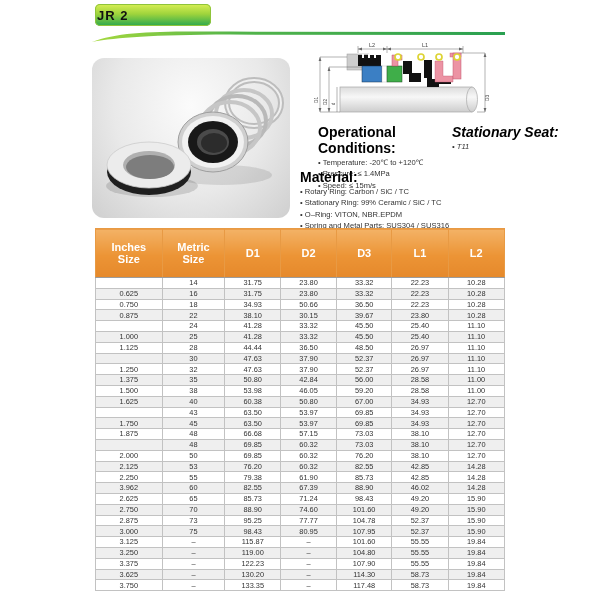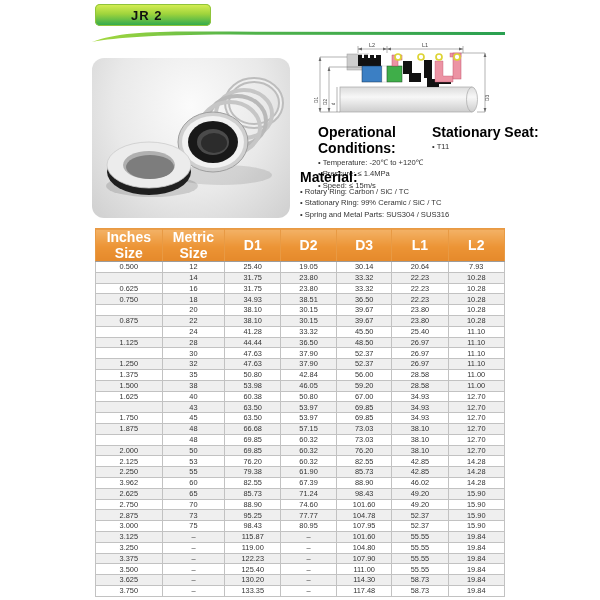--- a/index.html
+++ b/index.html
@@ -3,47 +3,47 @@
 <meta charset="utf-8">
 <style>
   html,body{margin:0;padding:0;background:#fff;}
   .page{position:relative;width:600px;height:600px;background:#fff;overflow:hidden;
         font-family:"Liberation Sans", sans-serif;}
 
   
   .title-badge{position:absolute;left:95px;top:4px;width:116px;height:22px;
     background:linear-gradient(#d9ef55,#9fd43c 45%,#2aa84f);border-radius:5px;
     display:flex;align-items:center;box-shadow:0 0 0 1px #8fc43a inset;}
-  .title-badge span{font-size:13px;font-weight:bold;color:#111;padding-left:36px;letter-spacing:1px;}
+  .title-badge span{font-size:13px;font-weight:bold;color:#111;padding-left:2px;letter-spacing:1px;}
   .swoosh{position:absolute;left:90px;top:27px;}
 
   
   .photo{position:absolute;left:92px;top:58px;width:198px;height:160px;border-radius:12px;
     overflow:hidden;background:radial-gradient(ellipse at 50% 30%, #fbfbfb 0%, #e9e9e9 55%, #cfcfcf 100%);}
   .photo svg{display:block;}
 
   
   .diagram{position:absolute;left:300px;top:40px;}
   .diagram text{font-family:"Liberation Sans",sans-serif;fill:#444;}
 
   
   .spec-block{position:absolute;font-size:7.6px;color:#333;}
   .spec-block h3{margin:0 0 3px 0;font-size:14px;color:#000;}
   .spec-block ul{list-style:none;margin:0;padding:0;}
   .spec-block li{margin:0 0 3.4px 0;line-height:1.05;}
   .spec-block li::before{content:"• ";}
   .op-block{left:318px;top:124px;width:112px;}
-  .seat-block{left:432px;top:124px;}
+  .seat-block{left:452px;top:124px;font-style:italic;}
   .mat-block{left:300px;top:169px;width:200px;}
 
   
   table.dim{position:absolute;left:95px;top:228px;width:410px;border-collapse:collapse;
     table-layout:fixed;border:1px solid #9c9c9c;}
   table.dim th{background:linear-gradient(#f3b266,#ec9435 55%,#e5892b);color:#fff;
-    font-size:14px;font-weight:bold;height:13px;padding:0;border:1px solid #e89a44;border-bottom:1px solid #9c9c9c;}
+    font-size:11px;font-weight:bold;height:13px;padding:12px;border:1px solid #e89a44;border-bottom:1px solid #9c9c9c;}
   table.dim td{font-size:7.4px;color:#333;text-align:center;height:9.8px;padding:0;
     line-height:1;border:1px solid #c2c2c2;}
   table.dim tbody tr:nth-child(even){background:#efefef;}
   table.dim tbody tr:nth-child(odd){background:#ffffff;}
 </style>
 </head>
 <body>
 
 <div class="page">
 
@@ -190,20 +190,21 @@
     <ul>
       <li>T11</li>
     </ul>
   </div>
 
   <div class="spec-block mat-block">
     <h3>Material:</h3>
     <ul>
       <li>Rotary Ring: Carbon / SiC / TC</li>
       <li>Stationary Ring: 99% Ceramic / SiC / TC</li>
+      <li>O–Ring: VITON, NBR.EPDM</li>
       <li>Spring and Metal Parts: SUS304 / SUS316</li>
     </ul>
   </div>
 
   <table class="dim">
     <colgroup>
       <col style="width:16.3%">
         <col style="width:15.3%">
         <col style="width:13.7%">
       <col style="width:13.6%">
@@ -217,29 +218,20 @@
         <th>Metric Size</th>
         <th>D1</th>
         <th>D2</th>
         <th>D3</th>
         <th>L1</th>
         <th>L2</th>
       </tr>
     </thead>
     <tbody id="dim-table-body">
         <tr>
-          <td>0.500</td>
-          <td>12</td>
-          <td>25.40</td>
-          <td>19.05</td>
-          <td>30.14</td>
-          <td>20.64</td>
-          <td>7.93</td>
-        </tr>
-        <tr>
           <td></td>
           <td>14</td>
           <td>31.75</td>
           <td>23.80</td>
           <td>33.32</td>
           <td>22.23</td>
           <td>10.28</td>
         </tr>
         <tr>
           <td>0.625</td>
@@ -247,32 +239,23 @@
           <td>31.75</td>
           <td>23.80</td>
           <td>33.32</td>
           <td>22.23</td>
           <td>10.28</td>
         </tr>
         <tr>
           <td>0.750</td>
           <td>18</td>
           <td>34.93</td>
-          <td>38.51</td>
+          <td>50.66</td>
           <td>36.50</td>
           <td>22.23</td>
-          <td>10.28</td>
-        </tr>
-        <tr>
-          <td></td>
-          <td>20</td>
-          <td>38.10</td>
-          <td>30.15</td>
-          <td>39.67</td>
-          <td>23.80</td>
           <td>10.28</td>
         </tr>
         <tr>
           <td>0.875</td>
           <td>22</td>
           <td>38.10</td>
           <td>30.15</td>
           <td>39.67</td>
           <td>23.80</td>
           <td>10.28</td>
@@ -280,20 +263,29 @@
         <tr>
           <td></td>
           <td>24</td>
           <td>41.28</td>
           <td>33.32</td>
           <td>45.50</td>
           <td>25.40</td>
           <td>11.10</td>
         </tr>
         <tr>
+          <td>1.000</td>
+          <td>25</td>
+          <td>41.28</td>
+          <td>33.32</td>
+          <td>45.50</td>
+          <td>25.40</td>
+          <td>11.10</td>
+        </tr>
+        <tr>
           <td>1.125</td>
           <td>28</td>
           <td>44.44</td>
           <td>36.50</td>
           <td>48.50</td>
           <td>26.97</td>
           <td>11.10</td>
         </tr>
         <tr>
           <td></td>
@@ -469,29 +461,20 @@
         <tr>
           <td>3.375</td>
           <td>–</td>
           <td>122.23</td>
           <td>–</td>
           <td>107.90</td>
           <td>55.55</td>
           <td>19.84</td>
         </tr>
         <tr>
-          <td>3.500</td>
-          <td>–</td>
-          <td>125.40</td>
-          <td>–</td>
-          <td>111.00</td>
-          <td>55.55</td>
-          <td>19.84</td>
-        </tr>
-        <tr>
           <td>3.625</td>
           <td>–</td>
           <td>130.20</td>
           <td>–</td>
           <td>114.30</td>
           <td>58.73</td>
           <td>19.84</td>
         </tr>
         <tr>
           <td>3.750</td>

